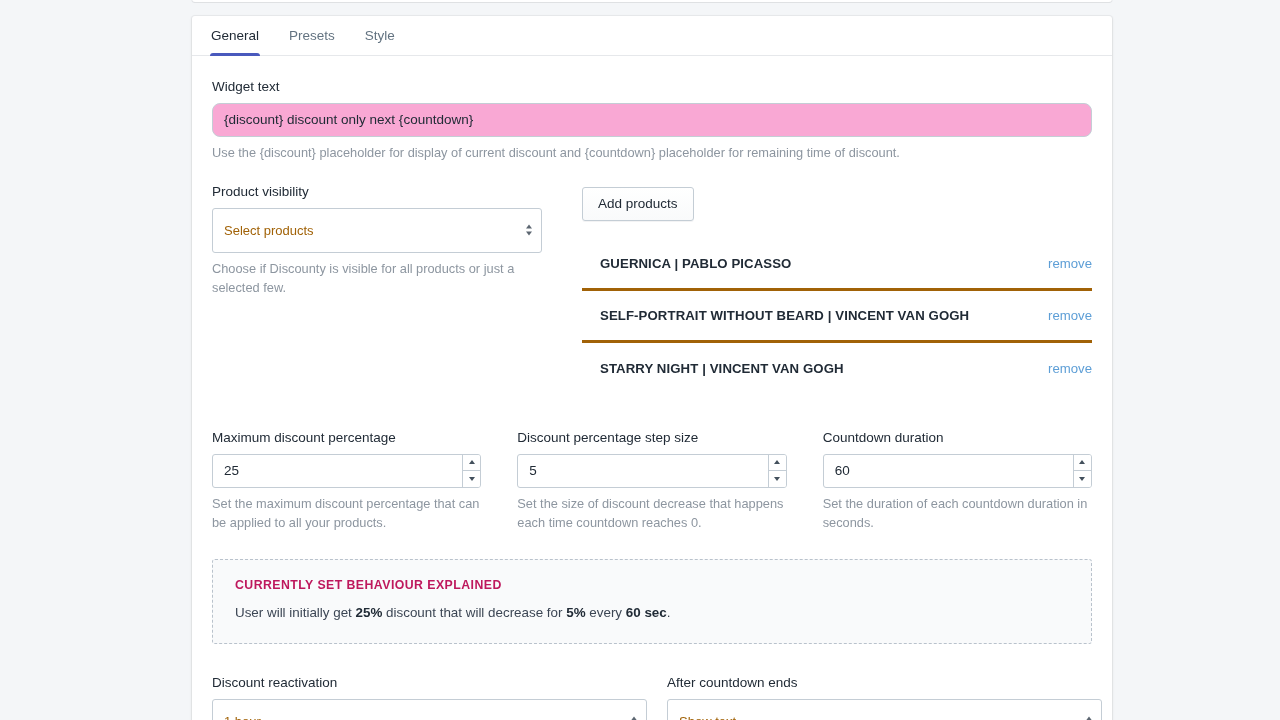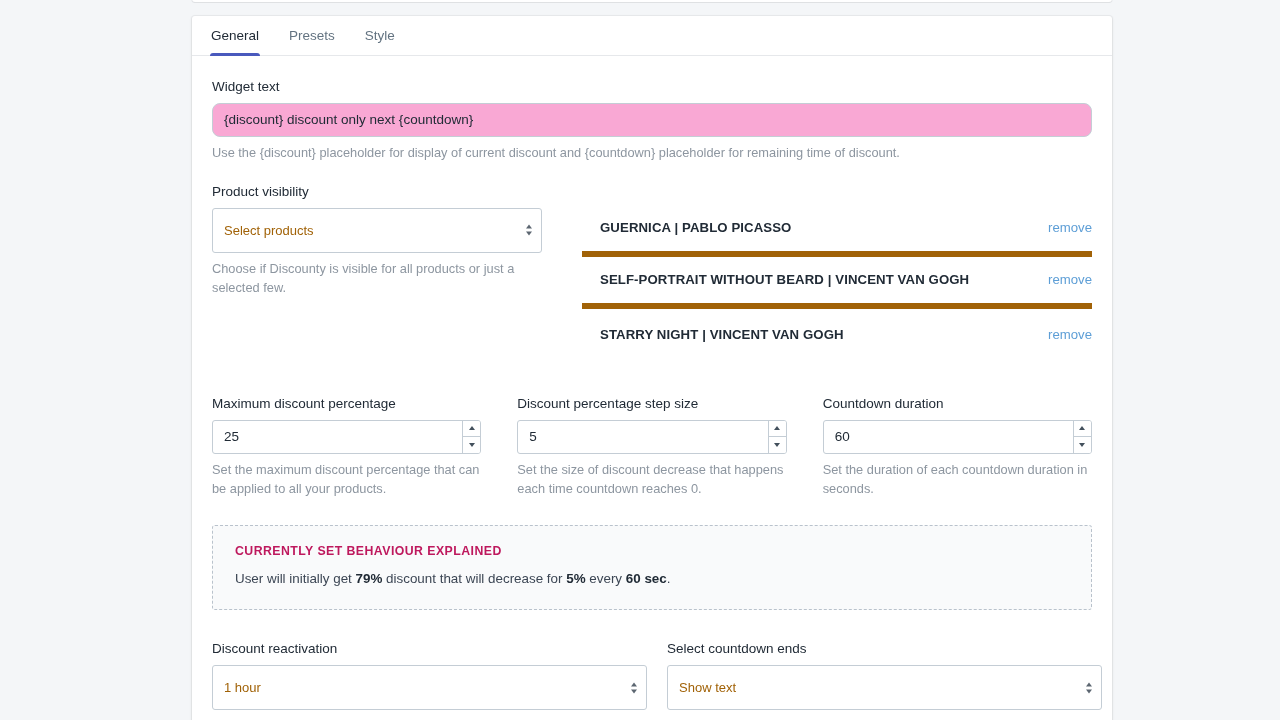--- a/index.html
+++ b/index.html
@@ -80,21 +80,21 @@
     font-family: inherit; font-size: 13.5px; color: #212b36; cursor: pointer; line-height: 1;
   }
 
   
   .visibility-row { display: flex; align-items: flex-start; }
   .visibility-left { width: 330px; flex: none; }
   .visibility-right { flex: 1; padding-left: 40px; padding-top: 4px; }
 
   .product-row {
     display: flex; align-items: center; justify-content: space-between;
-    height: 52px; border-bottom: 6px solid #a16207; padding: 0 0 0 18px;
+    height: 52px; border-bottom: 3px solid #a16207; padding: 0 0 0 18px;
   }
   .product-row:first-child { border-top: none; }
   .product-name { font-size: 13.2px; font-weight: bold; color: #212b36; letter-spacing: .1px; }
   .remove-link { font-size: 13.2px; color: #5d9ed6; cursor: pointer; text-decoration: none; }
 
   
   .num-row { display: flex; gap: 36px; margin-top: 34px; }
   .num-col { flex: 1; min-width: 0; }
   .num-field { position: relative; }
   .num-field input {
@@ -168,20 +168,21 @@
             </select>
             <span class="select-arrows">
               <i class="up"></i>
                 <i class="dn"></i>
             </span>
           </div>
           <div class="help">Choose if Discounty is visible for all products or just a selected few.</div>
         </div>
 
         <div class="visibility-right">
+          <button class="btn">Add products</button>
 
           <div style="margin-top:18px;">
             <div class="product-row">
               <span class="product-name">GUERNICA | PABLO PICASSO</span>
               <a class="remove-link">remove</a>
             </div>
             <div class="product-row">
               <span class="product-name">SELF-PORTRAIT WITHOUT BEARD | VINCENT VAN GOGH</span>
               <a class="remove-link">remove</a>
             </div>
@@ -239,41 +240,41 @@
                   <i></i>
                 </span>
             </span>
           </div>
           <div class="help">Set the duration of each countdown duration in seconds.</div>
         </div>
       </div>
 
       <div class="behaviour">
         <div class="behaviour-title">CURRENTLY SET BEHAVIOUR EXPLAINED</div>
-        <div class="behaviour-text"><span>User will initially get </span><b>79%</b><span> discount that will decrease for </span><b>5%</b><span> every </span><b>60 sec</b><span>.</span></div>
+        <div class="behaviour-text"><span>User will initially get </span><b>25%</b><span> discount that will decrease for </span><b>5%</b><span> every </span><b>60 sec</b><span>.</span></div>
       </div>
 
       <div class="dd-row">
 
         <div class="dd-col">
           <label class="label">Discount reactivation</label>
           <div class="select-wrap">
             <select>
               <option>1 hour</option>
             </select>
             <span class="select-arrows">
               <i class="up"></i>
                 <i class="dn"></i>
             </span>
           </div>
 
         </div>
 
         <div class="dd-col">
-          <label class="label">Select countdown ends</label>
+          <label class="label">After countdown ends</label>
           <div class="select-wrap">
             <select>
               <option>Show text</option>
             </select>
             <span class="select-arrows">
               <i class="up"></i>
                 <i class="dn"></i>
             </span>
           </div>
 

